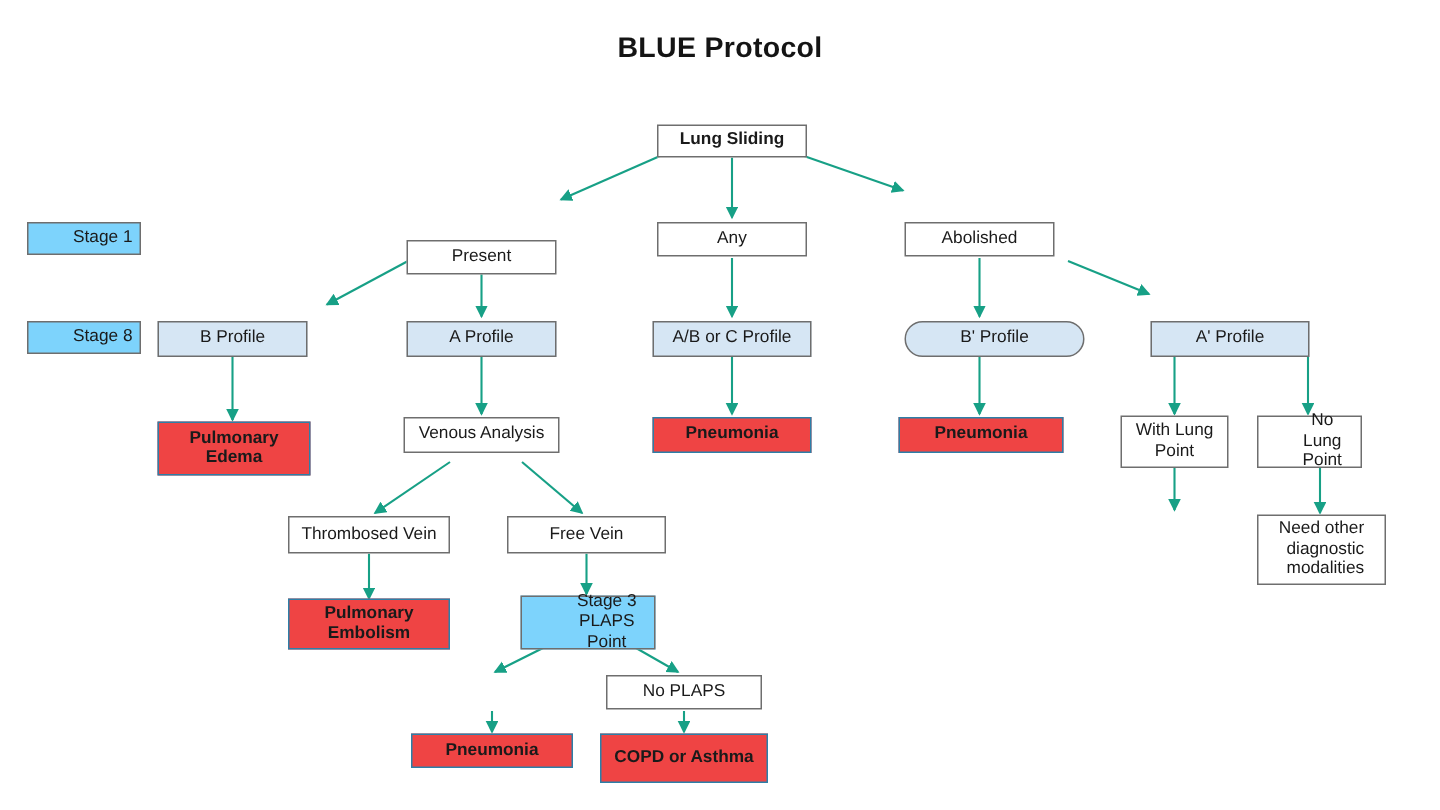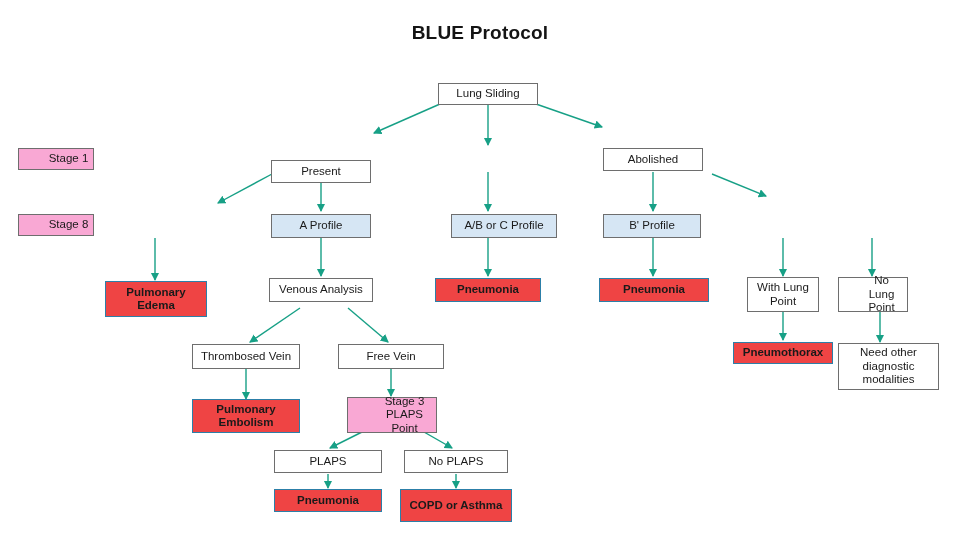--- a/index.html
+++ b/index.html
@@ -59,21 +59,21 @@
   }
 
   
   .node.plain {
     background: #ffffff;
     border-color: #6e6e6e;
   }
 
   
   .node.stage {
-    background: #f9a8d4;
+    background: #7dd3fc;
     border-color: #6e6e6e;
     padding-left: 29px;
   }
 
   
   .node.profile {
     background: #d6e6f4;
     border-color: #6e6e6e;
   }
 
@@ -145,52 +145,53 @@
 
       <path d="M328,474 L328,488"></path>
 
       <path d="M456,474 L456,488"></path>
     </g>
   </svg>
 
   <div class="node stage" style="left:18px; top:148px; width:76px; height:22px;">Stage 1</div>
   <div class="node stage" style="left:18px; top:214px; width:76px; height:22px;">Stage 8</div>
 
-  <div class="node plain" style="left:438px; top:83px; width:100px; height:22px;">Lung Sliding</div>
+  <div class="node plain" style="left:438px; top:83px; width:100px; height:22px;font-weight:bold;">Lung Sliding</div>
 
   <div class="node plain" style="left:271px; top:160px; width:100px; height:23px;">Present</div>
+  <div class="node plain" style="left:438px; top:148px; width:100px; height:23px;">Any</div>
   <div class="node plain" style="left:603px; top:148px; width:100px; height:23px;">Abolished</div>
 
+  <div class="node profile" style="left:105px; top:214px; width:100px; height:24px;">B Profile</div>
   <div class="node profile" style="left:271px; top:214px; width:100px; height:24px;">A Profile</div>
-  <div class="node profile" style="left:435px; top:214px; width:106px; height:24px;margin-left:16px;">A/B or C Profile</div>
-  <div class="node profile" style="left:603px; top:214px; width:98px; height:24px;">B' Profile</div>
+  <div class="node profile" style="left:435px; top:214px; width:106px; height:24px;">A/B or C Profile</div>
+  <div class="node profile" style="left:603px; top:214px; width:120px; height:24px;border-radius:12px;">B' Profile</div>
+  <div class="node profile" style="left:767px; top:214px; width:106px; height:24px;">A' Profile</div>
 
   <div class="node diagnosis" style="left:105px; top:281px; width:102px; height:36px;">Pulmonary
 Edema</div>
   <div class="node plain" style="left:269px; top:278px; width:104px; height:24px;">Venous Analysis</div>
   <div class="node diagnosis" style="left:435px; top:278px; width:106px; height:24px;">Pneumonia</div>
   <div class="node diagnosis" style="left:599px; top:278px; width:110px; height:24px;">Pneumonia</div>
 
   <div class="node plain" style="left:747px; top:277px; width:72px; height:35px;">With Lung
 Point</div>
   <div class="node plain" style="left:838px; top:277px; width:70px; height:35px;padding-left:21px;">No Lung
 Point</div>
 
-  <div class="node diagnosis" style="left:733px; top:342px; width:100px; height:22px;">Pneumothorax</div>
-  <div class="node plain" style="left:838px; top:343px; width:101px; height:47px;">Need other
+  <div class="node plain" style="left:838px; top:343px; width:86px; height:47px;text-align:right;">Need other
 diagnostic
 modalities</div>
 
   <div class="node plain" style="left:338px; top:344px; width:106px; height:25px;">Free Vein</div>
   <div class="node plain" style="left:192px; top:344px; width:108px; height:25px;">Thrombosed Vein</div>
 
   <div class="node diagnosis" style="left:192px; top:399px; width:108px; height:34px;">Pulmonary
 Embolism</div>
   <div class="node stage" style="left:347px; top:397px; width:90px; height:36px;">Stage 3
 PLAPS Point</div>
 
-  <div class="node plain" style="left:274px; top:450px; width:108px; height:23px;">PLAPS</div>
   <div class="node plain" style="left:404px; top:450px; width:104px; height:23px;">No PLAPS</div>
 
   <div class="node diagnosis" style="left:274px; top:489px; width:108px; height:23px;">Pneumonia</div>
   <div class="node diagnosis" style="left:400px; top:489px; width:112px; height:33px;">COPD or Asthma</div>
 
 </div>
 
 </body></html>

